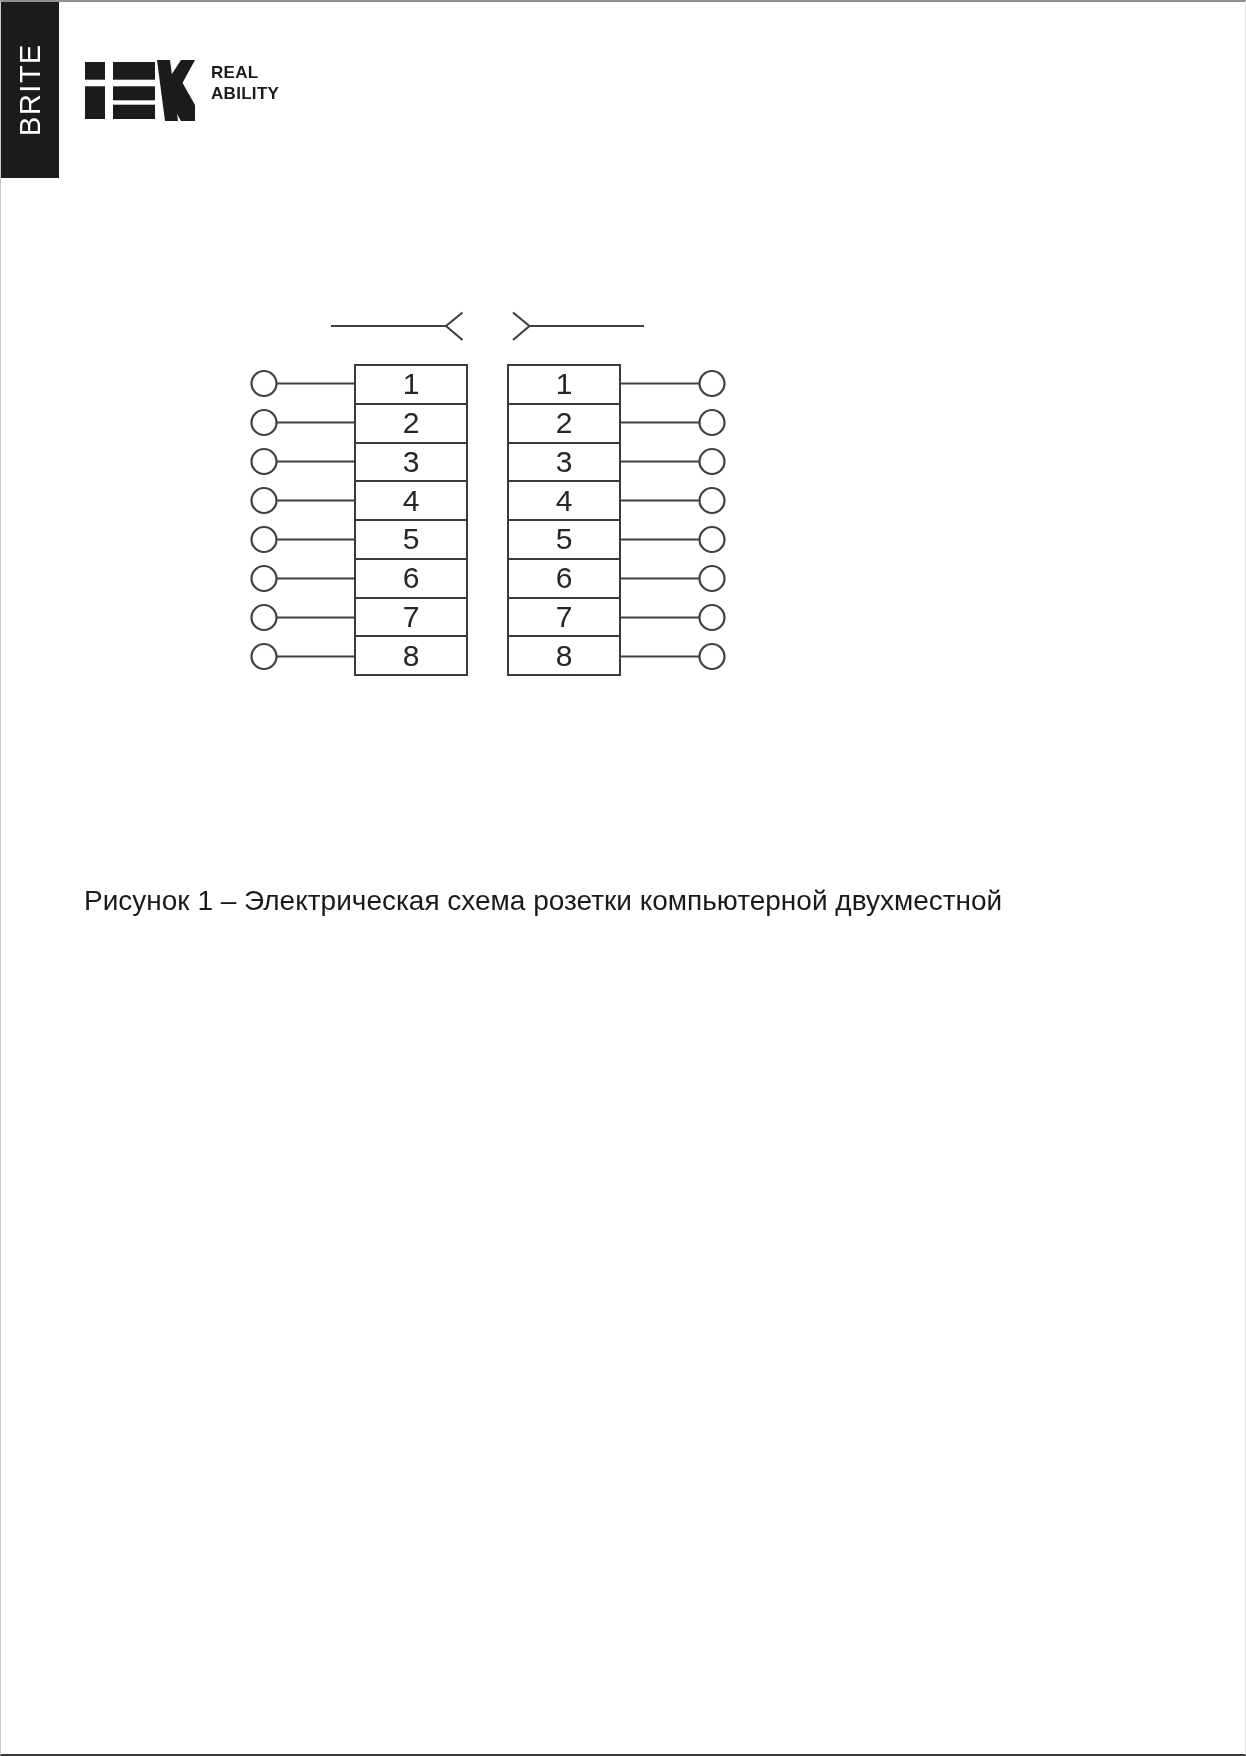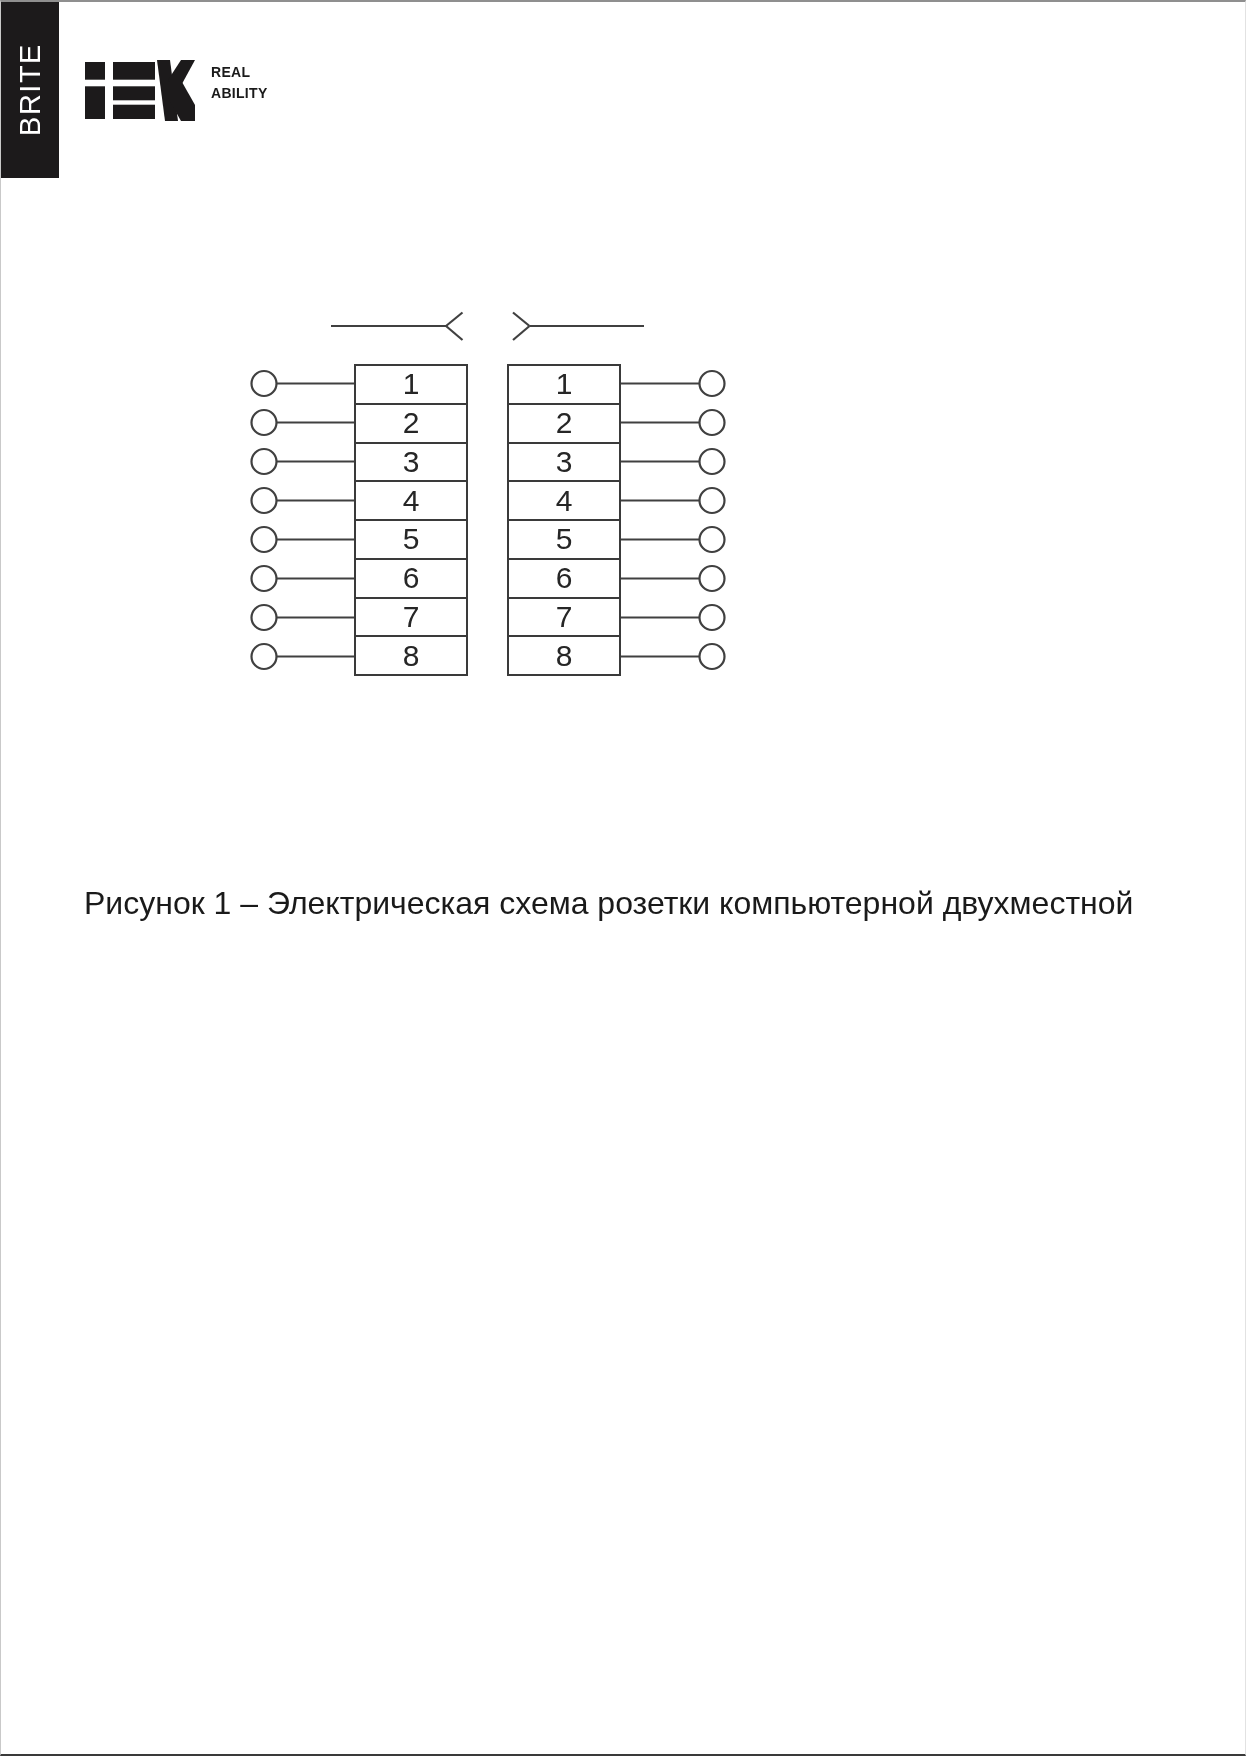--- a/index.html
+++ b/index.html
@@ -28,21 +28,21 @@
     transform:rotate(-90deg);
     color:#ffffff;
     font-size:29px;
     letter-spacing:1.5px;
     white-space:nowrap;
   }
   
   .logo-svg{position:absolute;left:84px;top:58px;}
   .tagline{
     position:absolute;left:210px;top:60px;
-    font-size:14px;font-weight:700;line-height:21px;
+    font-size:17px;font-weight:700;line-height:21px;
     letter-spacing:0.3px;color:#1a1a1a;
   }
   
   .schematic{position:absolute;left:0;top:0;width:1246px;height:1756px;}
   
   .pin-table{
     position:absolute;top:362px;width:114px;height:312px;
     box-sizing:border-box;border:2px solid #3a3a3a;
     display:flex;flex-direction:column;
   }
@@ -51,21 +51,21 @@
   .pin-row{
     flex:1;box-sizing:border-box;
     border-bottom:2px solid #3a3a3a;
     display:flex;align-items:center;justify-content:center;
   }
   .pin-row:last-child{border-bottom:none;}
   .pin-num{font-size:30px;color:#262626;line-height:1;}
   
   .caption{
     position:absolute;left:83px;top:883px;
-    font-size:32px;color:#1a1a1a;white-space:nowrap;
+    font-size:28px;color:#1a1a1a;white-space:nowrap;
   }
 </style>
 </head>
 <body>
 
 <div class="page">
 
   <div class="banner">
     <span>BRITE</span>
   </div>

